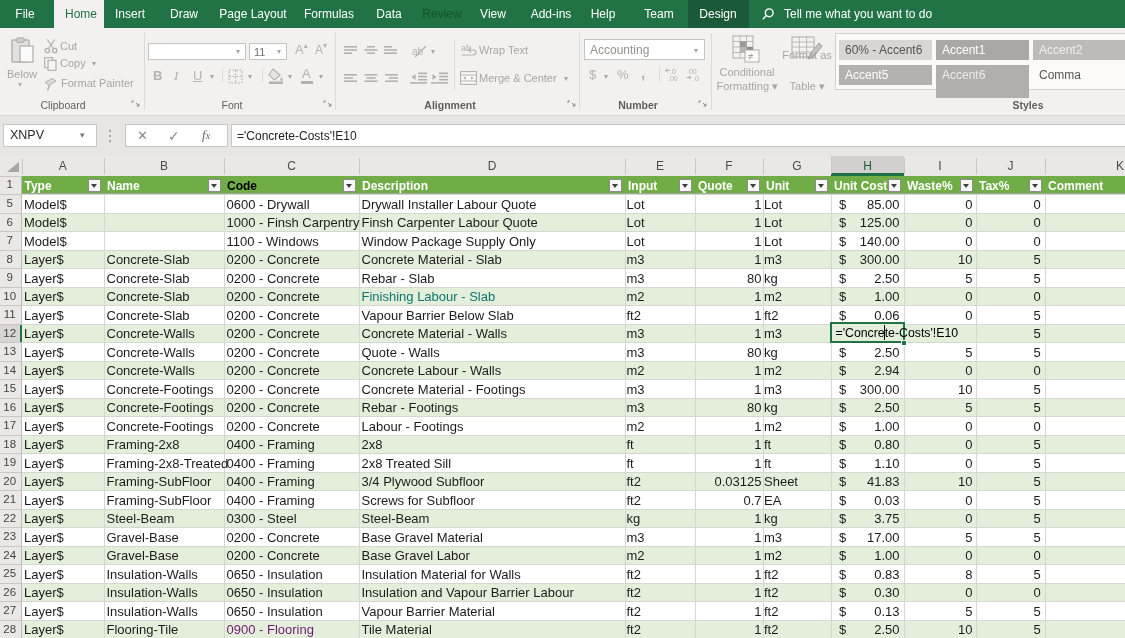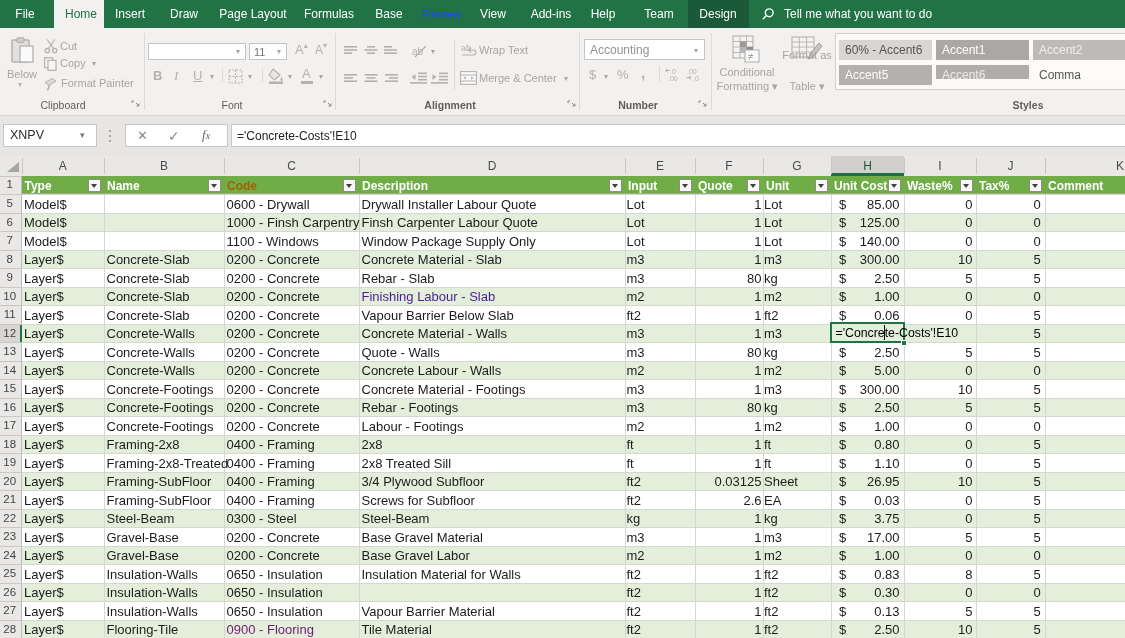--- a/index.html
+++ b/index.html
@@ -9,22 +9,22 @@
 <div id="w">
 <div class="ab" style="left:0;top:0;width:1125px;height:28px;background:#217346"></div>
 <div class="ab" style="left:54px;top:0;width:50px;height:28px;background:#f2f1f0"></div>
 <div class="ab" style="left:688px;top:0;width:61px;height:28px;background:#1a5a38"></div>
 <div class="tx" style="left:25px;top:7px;transform:translateX(-50%);font-size:12px;color:#fff;font-weight:400">File</div>
 <div class="tx" style="left:81px;top:7px;transform:translateX(-50%);font-size:12px;color:#217346;font-weight:400">Home</div>
 <div class="tx" style="left:130px;top:7px;transform:translateX(-50%);font-size:12px;color:#fff;font-weight:400">Insert</div>
 <div class="tx" style="left:184px;top:7px;transform:translateX(-50%);font-size:12px;color:#fff;font-weight:400">Draw</div>
 <div class="tx" style="left:253px;top:7px;transform:translateX(-50%);font-size:12px;color:#fff;font-weight:400">Page Layout</div>
 <div class="tx" style="left:329px;top:7px;transform:translateX(-50%);font-size:12px;color:#fff;font-weight:400">Formulas</div>
-<div class="tx" style="left:389px;top:7px;transform:translateX(-50%);font-size:12px;color:#fff;font-weight:400">Base</div>
-<div class="tx" style="left:442px;top:7px;transform:translateX(-50%);font-size:12px;color:#1d4ed8;font-weight:400">Review</div>
+<div class="tx" style="left:389px;top:7px;transform:translateX(-50%);font-size:12px;color:#fff;font-weight:400">Data</div>
+<div class="tx" style="left:442px;top:7px;transform:translateX(-50%);font-size:12px;color:#14532d;font-weight:400">Review</div>
 <div class="tx" style="left:493px;top:7px;transform:translateX(-50%);font-size:12px;color:#fff;font-weight:400">View</div>
 <div class="tx" style="left:551px;top:7px;transform:translateX(-50%);font-size:12px;color:#fff;font-weight:400">Add-ins</div>
 <div class="tx" style="left:603px;top:7px;transform:translateX(-50%);font-size:12px;color:#fff;font-weight:400">Help</div>
 <div class="tx" style="left:659px;top:7px;transform:translateX(-50%);font-size:12px;color:#fff;font-weight:400">Team</div>
 <div class="tx" style="left:718px;top:7px;transform:translateX(-50%);font-size:12px;color:#fff;font-weight:400">Design</div>
 <svg class="ab" style="left:761px;top:7px" width="14" height="14" viewBox="0 0 14 14">
       <circle cx="8.2" cy="5.8" r="3.9" fill="none" stroke="#fff" stroke-width="1.4"></circle>
       <line x1="5.2" y1="8.8" x2="1.8" y2="12.2" stroke="#fff" stroke-width="1.4"></line>
     </svg>
 <div class="tx" style="left:784px;top:7px;font-size:12px;color:#fff">Tell me what you want to do</div>
@@ -207,21 +207,21 @@
 <line x1="15.6" y1="2" x2="15.6" y2="22" stroke="#b4b2b0" stroke-width="0.9"></line>
 <path d="M28 8 L20 18 L17 24 L23 21 L31 11 Z" fill="#c8c6c4" stroke="#9c9a98" stroke-width="1"></path>
 </svg>
 <div class="tx" style="left:807px;top:49px;transform:translateX(-50%);font-size:11px;color:#a8a6a4">Format as</div>
 <div class="tx" style="left:807px;top:80px;transform:translateX(-50%);font-size:11px;color:#a8a6a4">Table ▾</div>
 <div class="ab" style="left:835px;top:33px;width:291px;height:57px;background:#fbfaf9;border:1px solid #d2d0ce"></div>
 <div class="ab" style="left:839px;top:40px;width:93px;height:20px;background:#d8d5d3;color:#555553;font-size:12px;line-height:20px;padding-left:6px;white-space:nowrap;overflow:hidden">60% - Accent6</div>
 <div class="ab" style="left:936px;top:40px;width:93px;height:20px;background:#aba7a5;color:#ffffff;font-size:12px;line-height:20px;padding-left:6px;white-space:nowrap;overflow:hidden">Accent1</div>
 <div class="ab" style="left:1033px;top:40px;width:93px;height:20px;background:#bebab8;color:#f0eeec;font-size:12px;line-height:20px;padding-left:6px;white-space:nowrap;overflow:hidden">Accent2</div>
 <div class="ab" style="left:839px;top:65px;width:93px;height:20px;background:#b4b0ae;color:#ffffff;font-size:12px;line-height:20px;padding-left:6px;white-space:nowrap;overflow:hidden">Accent5</div>
-<div class="ab" style="left:936px;top:65px;width:93px;height:14px;background:#b1adab;color:#eeecea;font-size:12px;line-height:20px;padding-left:6px;white-space:nowrap;overflow:hidden">Accent6</div>
+<div class="ab" style="left:936px;top:65px;width:93px;height:33px;background:#b1adab;color:#eeecea;font-size:12px;line-height:20px;padding-left:6px;white-space:nowrap;overflow:hidden">Accent6</div>
 <div class="ab" style="left:1033px;top:65px;width:93px;height:20px;background:#fcfbfa;color:#555553;font-size:12px;line-height:20px;padding-left:6px;white-space:nowrap;overflow:hidden">Comma</div>
 <div class="tx" style="left:1028px;top:99px;transform:translateX(-50%);font-size:10.5px;color:#605e5c;font-weight:bold">Styles</div>
 <div class="ab" style="left:0;top:116px;width:1125px;height:40px;background:#e7e6e5"></div>
 <div class="ab" style="left:3px;top:124px;width:94px;height:23px;background:#fff;border:1px solid #c8c6c4"></div>
 <div class="tx" style="left:10px;top:128px;font-size:12.5px;color:#2b2b2b">XNPV</div>
 <div class="tx" style="left:80px;top:130px;font-size:9px;color:#777">▾</div>
 <svg class="ab" style="left:108px;top:129px" width="4" height="14" viewBox="0 0 4 14">
       <circle cx="2" cy="2" r="1.1" fill="#9a9a9a"></circle>
       <circle cx="2" cy="7" r="1.1" fill="#9a9a9a"></circle>
       <circle cx="2" cy="12" r="1.1" fill="#9a9a9a"></circle>
@@ -307,21 +307,21 @@
 <div class="ab" style="left:0;top:582.5px;width:21.5px;height:1px;background:#c9c7c5"></div>
 <div class="tx" style="left:9.7px;top:585.5px;transform:translateX(-50%);font-size:11.5px;color:#444">26</div>
 <div class="ab" style="left:0;top:601.0px;width:21.5px;height:1px;background:#c9c7c5"></div>
 <div class="tx" style="left:9.7px;top:604.0px;transform:translateX(-50%);font-size:11.5px;color:#444">27</div>
 <div class="ab" style="left:0;top:619.5px;width:21.5px;height:1px;background:#c9c7c5"></div>
 <div class="tx" style="left:9.7px;top:622.5px;transform:translateX(-50%);font-size:11.5px;color:#444">28</div>
 <div class="ab" style="left:21.5px;top:175.5px;width:1104.5px;height:17px;background:#70AD47"></div>
 <div class="ab" style="left:21.5px;top:192.5px;width:1104.5px;height:1.5px;background:#9da893"></div>
 <div class="tx" style="left:24.5px;top:178.5px;font-size:12px;font-weight:bold;color:#fff">Type</div>
 <div class="tx" style="left:107px;top:178.5px;font-size:12px;font-weight:bold;color:#fff">Name</div>
-<div class="tx" style="left:227px;top:178.5px;font-size:12px;font-weight:bold;color:#a16207">Code</div>
+<div class="tx" style="left:227px;top:178.5px;font-size:12px;font-weight:bold;color:#000000">Code</div>
 <div class="tx" style="left:362px;top:178.5px;font-size:12px;font-weight:bold;color:#fff">Description</div>
 <div class="tx" style="left:628px;top:178.5px;font-size:12px;font-weight:bold;color:#fff">Input</div>
 <div class="tx" style="left:698px;top:178.5px;font-size:12px;font-weight:bold;color:#fff">Quote</div>
 <div class="tx" style="left:766px;top:178.5px;font-size:12px;font-weight:bold;color:#fff">Unit</div>
 <div class="tx" style="left:834px;top:178.5px;font-size:12px;font-weight:bold;color:#fff">Unit Cost</div>
 <div class="tx" style="left:907px;top:178.5px;font-size:12px;font-weight:bold;color:#fff">Waste%</div>
 <div class="tx" style="left:979px;top:178.5px;font-size:12px;font-weight:bold;color:#fff">Tax%</div>
 <div class="tx" style="left:1048px;top:178.5px;font-size:12px;font-weight:bold;color:#fff">Comment</div>
 <div class="ab" style="left:88px;top:178.7px;width:13px;height:13px;background:#f8f8f7;border:1px solid #8e8c8a"></div>
 <div class="ab" style="left:91.4px;top:183.7px;width:0;height:0;border-left:3.6px solid transparent;border-right:3.6px solid transparent;border-top:4.6px solid #3f3f3f"></div>
@@ -437,21 +437,21 @@
 <div class="tx" style="left:626.5px;top:270.5px;font-size:13px;color:#1c1c1c">m3</div>
 <div class="tx" style="left:761.5px;top:270.5px;transform:translateX(-100%);font-size:13px;color:#1c1c1c">80</div>
 <div class="tx" style="left:764px;top:270.5px;font-size:13px;color:#1c1c1c">kg</div>
 <div class="tx" style="left:839px;top:270.5px;font-size:13px;color:#1c1c1c">$</div>
 <div class="tx" style="left:899.5px;top:270.5px;transform:translateX(-100%);font-size:13px;color:#1c1c1c">2.50</div>
 <div class="tx" style="left:972.5px;top:270.5px;transform:translateX(-100%);font-size:13px;color:#1c1c1c">5</div>
 <div class="tx" style="left:1040.8px;top:270.5px;transform:translateX(-100%);font-size:13px;color:#1c1c1c">5</div>
 <div class="tx" style="left:24.0px;top:289.0px;font-size:13px;color:#1c1c1c">Layer$</div>
 <div class="tx" style="left:106.5px;top:289.0px;font-size:13px;color:#1c1c1c">Concrete-Slab</div>
 <div class="tx" style="left:226.5px;top:289.0px;font-size:13px;color:#1c1c1c">0200 - Concrete</div>
-<div class="tx" style="left:361.5px;top:289.0px;font-size:13px;color:#4c1d95">Finishing Labour - Slab</div>
+<div class="tx" style="left:361.5px;top:289.0px;font-size:13px;color:#0f766e">Finishing Labour - Slab</div>
 <div class="tx" style="left:626.5px;top:289.0px;font-size:13px;color:#1c1c1c">m2</div>
 <div class="tx" style="left:761.5px;top:289.0px;transform:translateX(-100%);font-size:13px;color:#1c1c1c">1</div>
 <div class="tx" style="left:764px;top:289.0px;font-size:13px;color:#1c1c1c">m2</div>
 <div class="tx" style="left:839px;top:289.0px;font-size:13px;color:#1c1c1c">$</div>
 <div class="tx" style="left:899.5px;top:289.0px;transform:translateX(-100%);font-size:13px;color:#1c1c1c">1.00</div>
 <div class="tx" style="left:972.5px;top:289.0px;transform:translateX(-100%);font-size:13px;color:#1c1c1c">0</div>
 <div class="tx" style="left:1040.8px;top:289.0px;transform:translateX(-100%);font-size:13px;color:#1c1c1c">0</div>
 <div class="tx" style="left:24.0px;top:307.5px;font-size:13px;color:#1c1c1c">Layer$</div>
 <div class="tx" style="left:106.5px;top:307.5px;font-size:13px;color:#1c1c1c">Concrete-Slab</div>
 <div class="tx" style="left:226.5px;top:307.5px;font-size:13px;color:#1c1c1c">0200 - Concrete</div>
@@ -483,21 +483,21 @@
 <div class="tx" style="left:972.5px;top:344.5px;transform:translateX(-100%);font-size:13px;color:#1c1c1c">5</div>
 <div class="tx" style="left:1040.8px;top:344.5px;transform:translateX(-100%);font-size:13px;color:#1c1c1c">5</div>
 <div class="tx" style="left:24.0px;top:363.0px;font-size:13px;color:#1c1c1c">Layer$</div>
 <div class="tx" style="left:106.5px;top:363.0px;font-size:13px;color:#1c1c1c">Concrete-Walls</div>
 <div class="tx" style="left:226.5px;top:363.0px;font-size:13px;color:#1c1c1c">0200 - Concrete</div>
 <div class="tx" style="left:361.5px;top:363.0px;font-size:13px;color:#1c1c1c">Concrete Labour - Walls</div>
 <div class="tx" style="left:626.5px;top:363.0px;font-size:13px;color:#1c1c1c">m2</div>
 <div class="tx" style="left:761.5px;top:363.0px;transform:translateX(-100%);font-size:13px;color:#1c1c1c">1</div>
 <div class="tx" style="left:764px;top:363.0px;font-size:13px;color:#1c1c1c">m2</div>
 <div class="tx" style="left:839px;top:363.0px;font-size:13px;color:#1c1c1c">$</div>
-<div class="tx" style="left:899.5px;top:363.0px;transform:translateX(-100%);font-size:13px;color:#1c1c1c">5.00</div>
+<div class="tx" style="left:899.5px;top:363.0px;transform:translateX(-100%);font-size:13px;color:#1c1c1c">2.94</div>
 <div class="tx" style="left:972.5px;top:363.0px;transform:translateX(-100%);font-size:13px;color:#1c1c1c">0</div>
 <div class="tx" style="left:1040.8px;top:363.0px;transform:translateX(-100%);font-size:13px;color:#1c1c1c">0</div>
 <div class="tx" style="left:24.0px;top:381.5px;font-size:13px;color:#1c1c1c">Layer$</div>
 <div class="tx" style="left:106.5px;top:381.5px;font-size:13px;color:#1c1c1c">Concrete-Footings</div>
 <div class="tx" style="left:226.5px;top:381.5px;font-size:13px;color:#1c1c1c">0200 - Concrete</div>
 <div class="tx" style="left:361.5px;top:381.5px;font-size:13px;color:#1c1c1c">Concrete Material - Footings</div>
 <div class="tx" style="left:626.5px;top:381.5px;font-size:13px;color:#1c1c1c">m3</div>
 <div class="tx" style="left:761.5px;top:381.5px;transform:translateX(-100%);font-size:13px;color:#1c1c1c">1</div>
 <div class="tx" style="left:764px;top:381.5px;font-size:13px;color:#1c1c1c">m3</div>
 <div class="tx" style="left:839px;top:381.5px;font-size:13px;color:#1c1c1c">$</div>
@@ -549,29 +549,29 @@
 <div class="tx" style="left:972.5px;top:455.5px;transform:translateX(-100%);font-size:13px;color:#1c1c1c">0</div>
 <div class="tx" style="left:1040.8px;top:455.5px;transform:translateX(-100%);font-size:13px;color:#1c1c1c">5</div>
 <div class="tx" style="left:24.0px;top:474.0px;font-size:13px;color:#1c1c1c">Layer$</div>
 <div class="tx" style="left:106.5px;top:474.0px;font-size:13px;color:#1c1c1c">Framing-SubFloor</div>
 <div class="tx" style="left:226.5px;top:474.0px;font-size:13px;color:#1c1c1c">0400 - Framing</div>
 <div class="tx" style="left:361.5px;top:474.0px;font-size:13px;color:#1c1c1c">3/4 Plywood Subfloor</div>
 <div class="tx" style="left:626.5px;top:474.0px;font-size:13px;color:#1c1c1c">ft2</div>
 <div class="tx" style="left:761.5px;top:474.0px;transform:translateX(-100%);font-size:13px;color:#1c1c1c">0.03125</div>
 <div class="tx" style="left:764px;top:474.0px;font-size:13px;color:#1c1c1c">Sheet</div>
 <div class="tx" style="left:839px;top:474.0px;font-size:13px;color:#1c1c1c">$</div>
-<div class="tx" style="left:899.5px;top:474.0px;transform:translateX(-100%);font-size:13px;color:#1c1c1c">26.95</div>
+<div class="tx" style="left:899.5px;top:474.0px;transform:translateX(-100%);font-size:13px;color:#1c1c1c">41.83</div>
 <div class="tx" style="left:972.5px;top:474.0px;transform:translateX(-100%);font-size:13px;color:#1c1c1c">10</div>
 <div class="tx" style="left:1040.8px;top:474.0px;transform:translateX(-100%);font-size:13px;color:#1c1c1c">5</div>
 <div class="tx" style="left:24.0px;top:492.5px;font-size:13px;color:#1c1c1c">Layer$</div>
 <div class="tx" style="left:106.5px;top:492.5px;font-size:13px;color:#1c1c1c">Framing-SubFloor</div>
 <div class="tx" style="left:226.5px;top:492.5px;font-size:13px;color:#1c1c1c">0400 - Framing</div>
 <div class="tx" style="left:361.5px;top:492.5px;font-size:13px;color:#1c1c1c">Screws for Subfloor</div>
 <div class="tx" style="left:626.5px;top:492.5px;font-size:13px;color:#1c1c1c">ft2</div>
-<div class="tx" style="left:761.5px;top:492.5px;transform:translateX(-100%);font-size:13px;color:#1c1c1c">2.6</div>
+<div class="tx" style="left:761.5px;top:492.5px;transform:translateX(-100%);font-size:13px;color:#1c1c1c">0.7</div>
 <div class="tx" style="left:764px;top:492.5px;font-size:13px;color:#1c1c1c">EA</div>
 <div class="tx" style="left:839px;top:492.5px;font-size:13px;color:#1c1c1c">$</div>
 <div class="tx" style="left:899.5px;top:492.5px;transform:translateX(-100%);font-size:13px;color:#1c1c1c">0.03</div>
 <div class="tx" style="left:972.5px;top:492.5px;transform:translateX(-100%);font-size:13px;color:#1c1c1c">0</div>
 <div class="tx" style="left:1040.8px;top:492.5px;transform:translateX(-100%);font-size:13px;color:#1c1c1c">5</div>
 <div class="tx" style="left:24.0px;top:511.0px;font-size:13px;color:#1c1c1c">Layer$</div>
 <div class="tx" style="left:106.5px;top:511.0px;font-size:13px;color:#1c1c1c">Steel-Beam</div>
 <div class="tx" style="left:226.5px;top:511.0px;font-size:13px;color:#1c1c1c">0300 - Steel</div>
 <div class="tx" style="left:361.5px;top:511.0px;font-size:13px;color:#1c1c1c">Steel-Beam</div>
 <div class="tx" style="left:626.5px;top:511.0px;font-size:13px;color:#1c1c1c">kg</div>
@@ -610,20 +610,21 @@
 <div class="tx" style="left:626.5px;top:566.5px;font-size:13px;color:#1c1c1c">ft2</div>
 <div class="tx" style="left:761.5px;top:566.5px;transform:translateX(-100%);font-size:13px;color:#1c1c1c">1</div>
 <div class="tx" style="left:764px;top:566.5px;font-size:13px;color:#1c1c1c">ft2</div>
 <div class="tx" style="left:839px;top:566.5px;font-size:13px;color:#1c1c1c">$</div>
 <div class="tx" style="left:899.5px;top:566.5px;transform:translateX(-100%);font-size:13px;color:#1c1c1c">0.83</div>
 <div class="tx" style="left:972.5px;top:566.5px;transform:translateX(-100%);font-size:13px;color:#1c1c1c">8</div>
 <div class="tx" style="left:1040.8px;top:566.5px;transform:translateX(-100%);font-size:13px;color:#1c1c1c">5</div>
 <div class="tx" style="left:24.0px;top:585.0px;font-size:13px;color:#1c1c1c">Layer$</div>
 <div class="tx" style="left:106.5px;top:585.0px;font-size:13px;color:#1c1c1c">Insulation-Walls</div>
 <div class="tx" style="left:226.5px;top:585.0px;font-size:13px;color:#1c1c1c">0650 - Insulation</div>
+<div class="tx" style="left:361.5px;top:585.0px;font-size:13px;color:#1c1c1c">Insulation and Vapour Barrier Labour</div>
 <div class="tx" style="left:626.5px;top:585.0px;font-size:13px;color:#1c1c1c">ft2</div>
 <div class="tx" style="left:761.5px;top:585.0px;transform:translateX(-100%);font-size:13px;color:#1c1c1c">1</div>
 <div class="tx" style="left:764px;top:585.0px;font-size:13px;color:#1c1c1c">ft2</div>
 <div class="tx" style="left:839px;top:585.0px;font-size:13px;color:#1c1c1c">$</div>
 <div class="tx" style="left:899.5px;top:585.0px;transform:translateX(-100%);font-size:13px;color:#1c1c1c">0.30</div>
 <div class="tx" style="left:972.5px;top:585.0px;transform:translateX(-100%);font-size:13px;color:#1c1c1c">0</div>
 <div class="tx" style="left:1040.8px;top:585.0px;transform:translateX(-100%);font-size:13px;color:#1c1c1c">0</div>
 <div class="tx" style="left:24.0px;top:603.5px;font-size:13px;color:#1c1c1c">Layer$</div>
 <div class="tx" style="left:106.5px;top:603.5px;font-size:13px;color:#1c1c1c">Insulation-Walls</div>
 <div class="tx" style="left:226.5px;top:603.5px;font-size:13px;color:#1c1c1c">0650 - Insulation</div>

